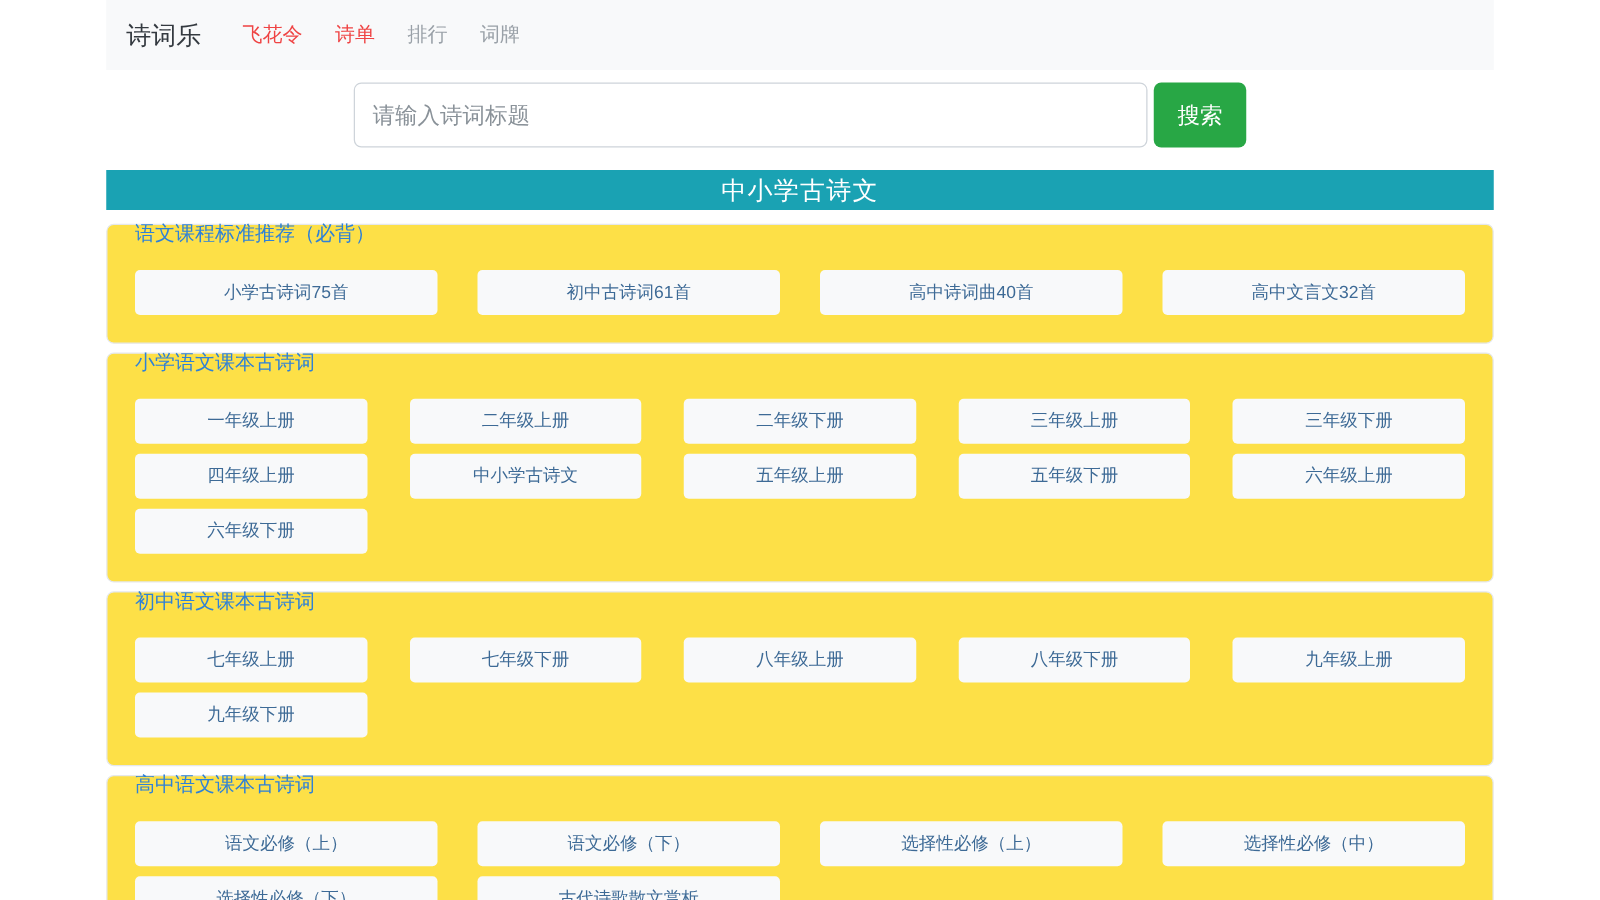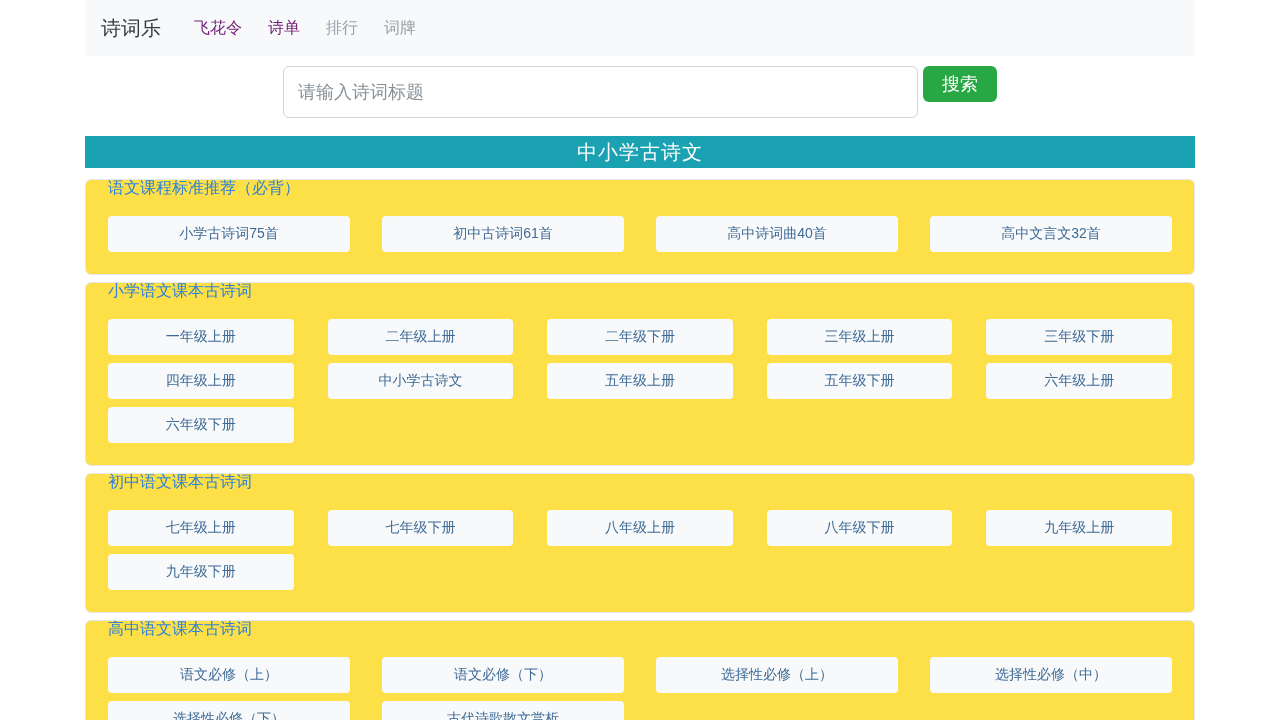--- a/index.html
+++ b/index.html
@@ -28,21 +28,21 @@
     cursor: pointer;
   }
   .nav { display: flex; list-style: none; align-items: center; }
   .nav-link {
     display: block;
     padding: 8px 13px;
     font-size: 16px;
     text-decoration: none;
     cursor: pointer;
   }
-  .nav-link.active { color: #701a75; }
+  .nav-link.active { color: #ef4444; }
   .nav-link.muted  { color: #9aa1a8; }
 
   
   .search-row {
     padding-top: 10px;
     display: flex;
     justify-content: center;
     align-items: flex-start;
   }
   .search-input {
@@ -51,21 +51,21 @@
     border-radius: 6px;
     font-size: 18px;
     padding: 0 14px;
     color: #495057;
     background: #fff;
     outline: none;
     font-family: "Liberation Sans", "DejaVu Sans", sans-serif;
   }
   .search-input::placeholder { color: #8a9299; }
   .search-btn {
-    width: 74px; height: 36px;
+    width: 74px; height: 52px;
     margin-left: 5px;
     background: #28a745;
     color: #ffffff;
     border: none;
     border-radius: 6px;
     font-size: 18px;
     cursor: pointer;
     font-family: "Liberation Sans", "DejaVu Sans", sans-serif;
   }
 

